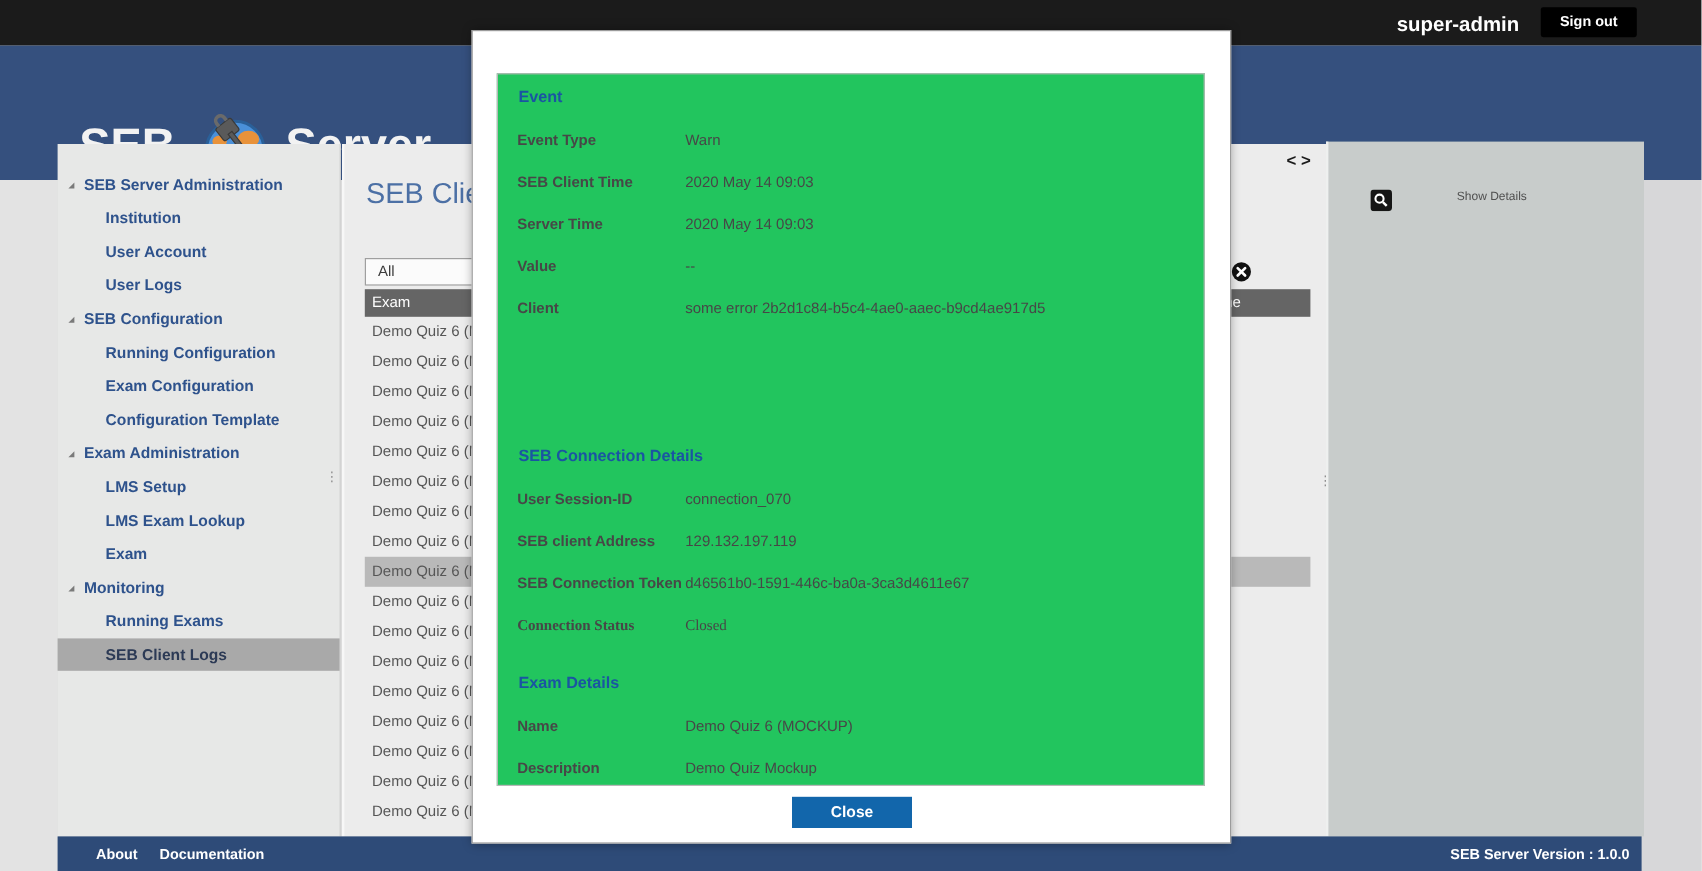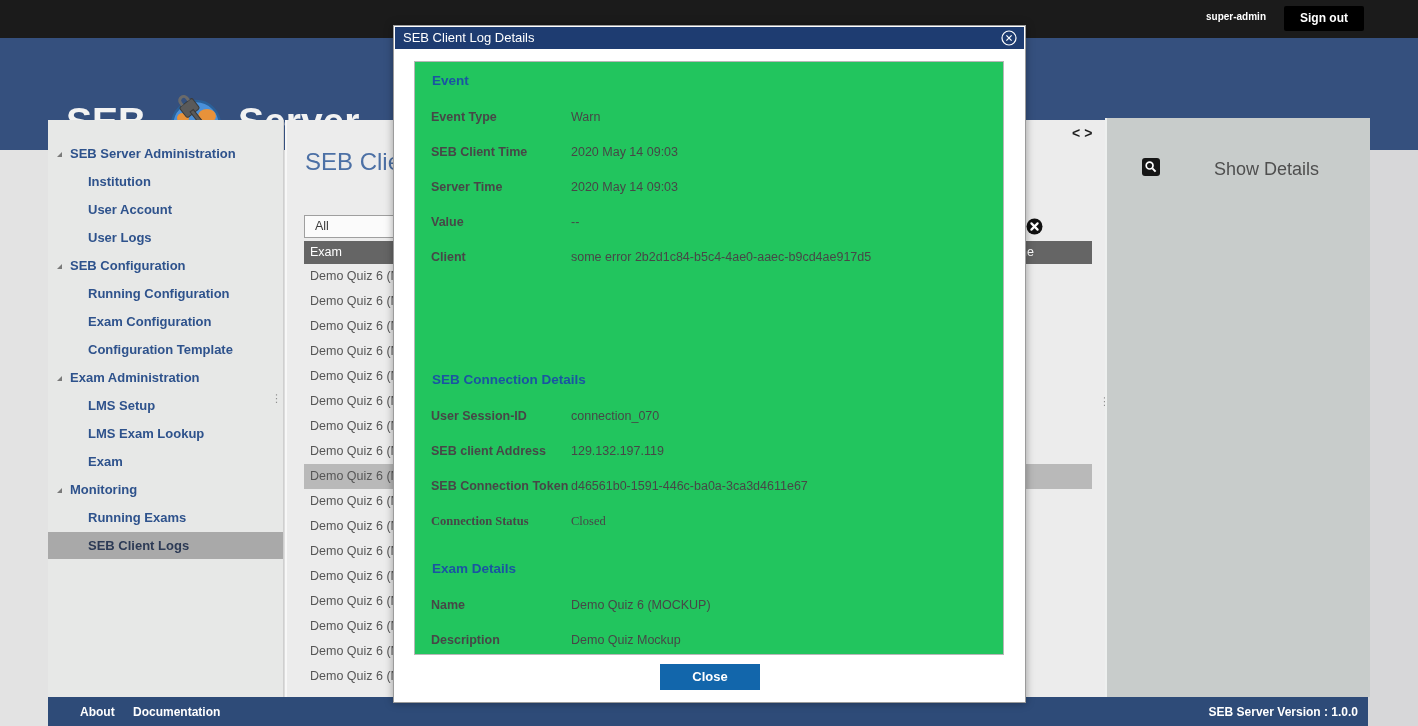--- a/index.html
+++ b/index.html
@@ -1,21 +1,21 @@
 <!DOCTYPE html>
 <html><head>
 <meta charset="utf-8">
 <style>
   html,body{margin:0;padding:0;}
   body{font-family:"Liberation Sans",sans-serif;}
   .page{position:relative;width:1418px;height:726px;background:#dcdcdc;overflow:hidden;}
 
   
   .topbar{position:absolute;left:0;top:0;width:1418px;height:38px;background:#1b1b1b;}
-  .username{position:absolute;right:152px;top:11px;color:#fff;font-weight:bold;font-size:10px;}
+  .username{position:absolute;right:152px;top:11px;color:#fff;font-weight:bold;font-size:17px;}
   .signout{position:absolute;right:54px;top:6px;width:80px;height:25px;background:#000000;color:#fff;
            font-weight:bold;font-size:12px;text-align:center;line-height:25px;border-radius:2px;cursor:pointer;}
 
   
   .banner{position:absolute;left:0;top:38px;width:1418px;height:112px;background:#35507e;}
   .brand{position:absolute;left:66px;top:56px;height:60px;color:#f2f2f2;font-weight:bold;font-size:39px;}
   .brand .w1{position:absolute;left:0;top:6px;}
   .brand .w2{position:absolute;left:172px;top:6px;}
   .globe{position:absolute;left:100px;top:0px;}
 
@@ -47,21 +47,21 @@
   .thead .c1{padding-left:6px;}
   .thead .clast{position:absolute;right:58px;top:0;}
   .tbody{position:absolute;left:17px;top:144px;width:788px;}
   .trow{position:relative;height:25px;line-height:25px;font-size:12.5px;color:#565656;cursor:pointer;white-space:nowrap;overflow:hidden;}
   .trow span{padding-left:6px;}
   .trow.sel{background:#b9b9b9;}
 
   
   .rightpanel{position:absolute;left:1105px;top:118px;width:263px;height:579px;background:#c8cccb;border-left:2px solid #eef0ef;}
   .action{position:absolute;left:35px;top:40px;height:18px;cursor:pointer;}
-  .action .alabel{position:absolute;left:72px;top:1px;font-size:18px;color:#4f4f4f;white-space:nowrap;}
+  .action .alabel{position:absolute;left:72px;top:1px;font-size:10px;color:#4f4f4f;white-space:nowrap;}
 
   
   .footer{position:absolute;left:48px;top:697px;width:1320px;height:29px;background:#2e4b78;color:#fff;font-size:12px;font-weight:bold;}
   .footer .lnk{position:absolute;top:8px;cursor:pointer;margin-left:10px;}
   .footer .lnk.about{left:22px;}
   .footer .lnk.docs{left:75px;}
   .footer .ver{position:absolute;right:10px;top:8px;}
 
   
   .modal{position:absolute;left:393px;top:25px;width:631px;height:676px;background:#fff;border:1px solid #9b9b9b;
@@ -179,29 +179,20 @@
     </div>
   </div>
 
   <div class="footer">
     <span class="lnk about">About</span>
     <span class="lnk docs">Documentation</span>
     <span class="ver">SEB Server Version : 1.0.0</span>
   </div>
 
   <div class="modal">
-    <div class="mtitle">
-      <span>SEB Client Log Details</span>
-      <span class="mclose">
-        <svg width="16" height="16" viewBox="0 0 16 16">
-          <circle cx="8" cy="8" r="7" fill="none" stroke="#fff" stroke-width="1.2"></circle>
-          <path d="M5.4 5.4 L10.6 10.6 M10.6 5.4 L5.4 10.6" stroke="#fff" stroke-width="1.2"></path>
-        </svg>
-      </span>
-    </div>
     <div class="mcontent">
         <div class="dlg-h" style="top: 10px;">Event</div>
         <div class="dlg-row" style="top: 47px;">
           <span class="k">Event Type</span>
           <span class="v">Warn</span>
         </div>
         <div class="dlg-row" style="top: 82px;">
           <span class="k">SEB Client Time</span>
           <span class="v">2020 May 14 09:03</span>
         </div>

